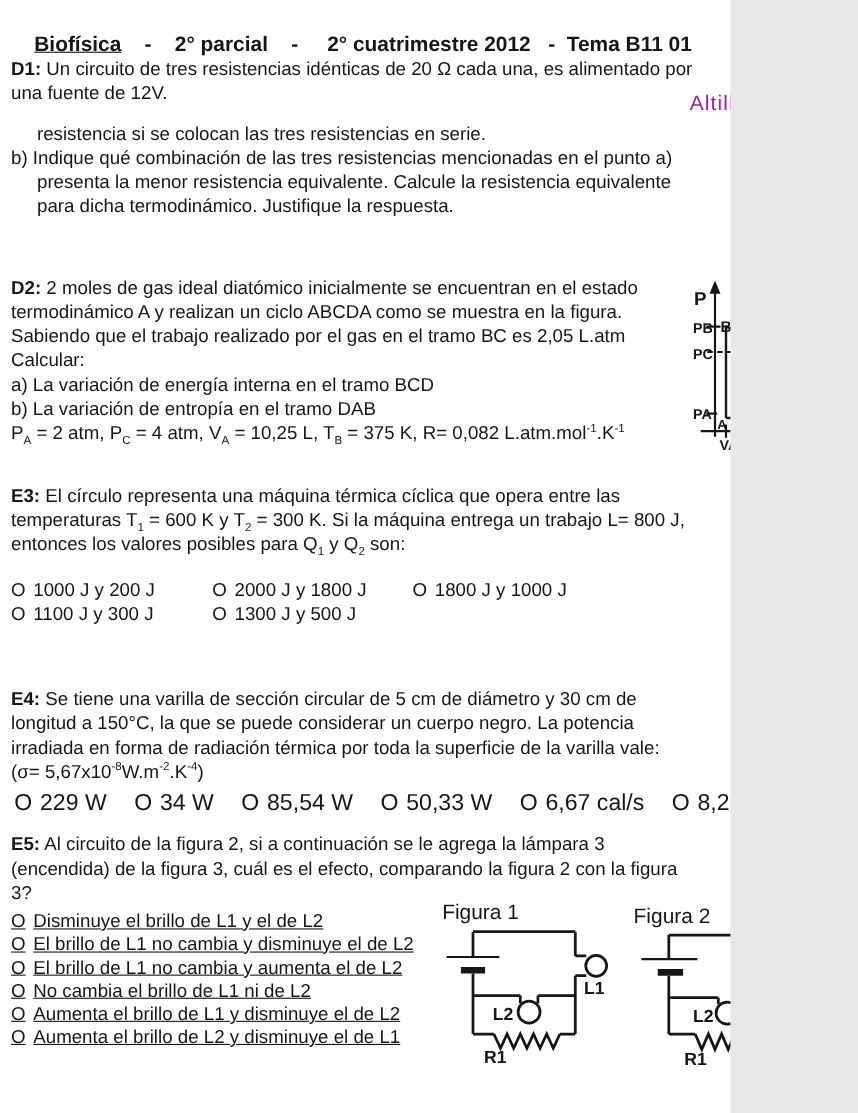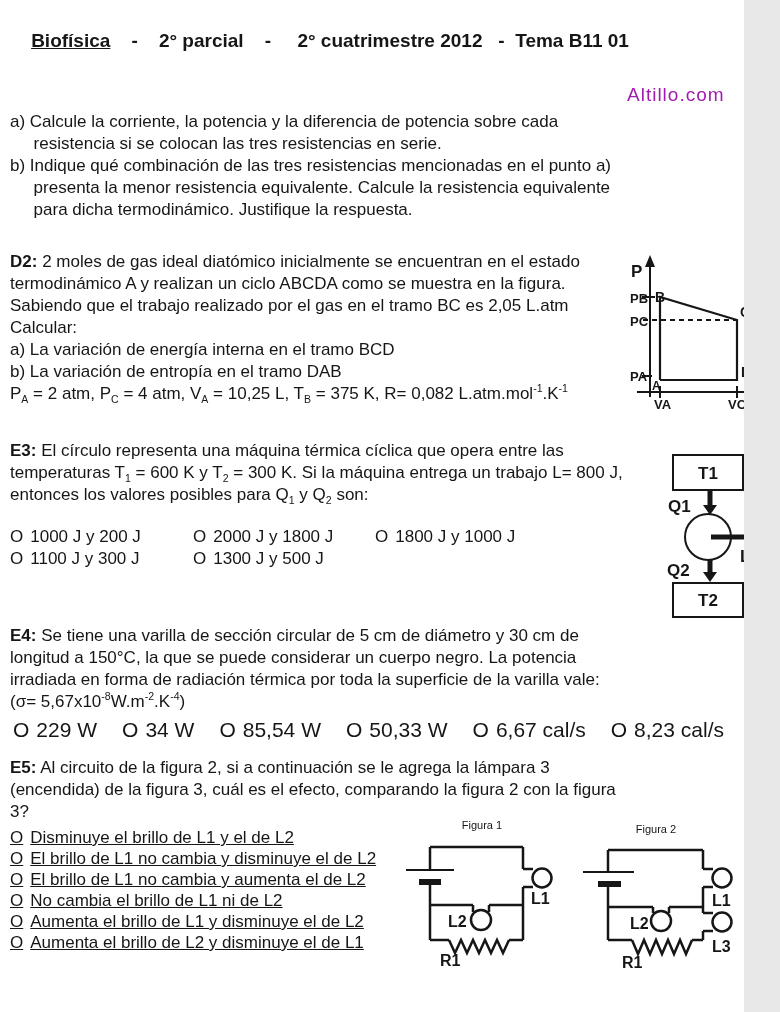--- a/index.html
+++ b/index.html
@@ -1,52 +1,56 @@
 <!DOCTYPE html>
 <html><head>
 <meta charset="utf-8">
 <style>
   html,body{margin:0;padding:0;background:#e8e8e8;}
   .page{
-    position:relative;width:744px;height:1012px;background:#ffffff;
+    position:relative;width:664px;height:1012px;background:#ffffff;
     font-family:"Liberation Sans",sans-serif;color:#161616;overflow:hidden;
   }
   .abs{position:absolute;}
   .header{font-size:19px;font-weight:bold;white-space:pre;}
   .header .uline{text-decoration:underline;}
   .watermark{font-size:19px;color:#a21caf;letter-spacing:1px;}
   .line{font-size:17px;line-height:22px;white-space:pre;}
   sub{font-size:62%;line-height:0;}
   sup{font-size:62%;line-height:0;}
   .optgrid{display:grid;grid-template-columns:183px 182px auto;font-size:17px;line-height:22px;}
   .optrow{display:flex;gap:25px;font-size:21px;line-height:22px;white-space:nowrap;}
   .optcol{font-size:17px;line-height:21px;}
   .opt{white-space:nowrap;}
   .omark{margin-right:7px;}
-  .figlabel{font-size:11px;width:160px;text-align:center;}
+  .figlabel{font-size:19px;width:160px;}
   svg text{font-family:"Liberation Sans",sans-serif;fill:#161616;}
   svg .lbl{font-size:16px;font-weight:bold;}
   svg .axlbl{font-size:17px;font-weight:bold;}
   svg .tick{font-size:13px;font-weight:600;}
   svg .pt{font-size:14px;font-weight:600;}
 </style>
 </head>
 <body>
 
 <div class="page">
 
   <div class="abs header" style="left:10px;top:8px;">
     <span class="uline">Biofísica</span><span>    -    2° parcial    -     2° cuatrimestre 2012   -  Tema B11 01</span>
   </div>
 
   <div class="abs watermark" style="left:627px;top:84px;">Altillo.com</div>
 
+  <div class="abs" style="left:10px;top:52px;">
+
+  <div class="line"><b>D1:</b> Un circuito de tres resistencias idénticas de 20 Ω cada una, es alimentado por</div>
+      <div class="line">una fuente de 12V.</div>
+    </div>
   <div class="abs" style="left:10px;top:111px;">
 
-  <div class="line">a) Calcule la corriente, la potencia y la diferencia de potencia sobre cada</div>
       <div class="line">     resistencia si se colocan las tres resistencias en serie.</div>
       <div class="line">b) Indique qué combinación de las tres resistencias mencionadas en el punto a)</div>
       <div class="line">     presenta la menor resistencia equivalente. Calcule la resistencia equivalente</div>
       <div class="line">     para dicha termodinámico. Justifique la respuesta.</div>
     </div>
 
   <div class="abs" style="left:10px;top:251px;">
 
   <div class="line"><b>D2:</b> 2 moles de gas ideal diatómico inicialmente se encuentran en el estado</div>
       <div class="line">termodinámico A y realizan un ciclo ABCDA como se muestra en la figura.</div>

